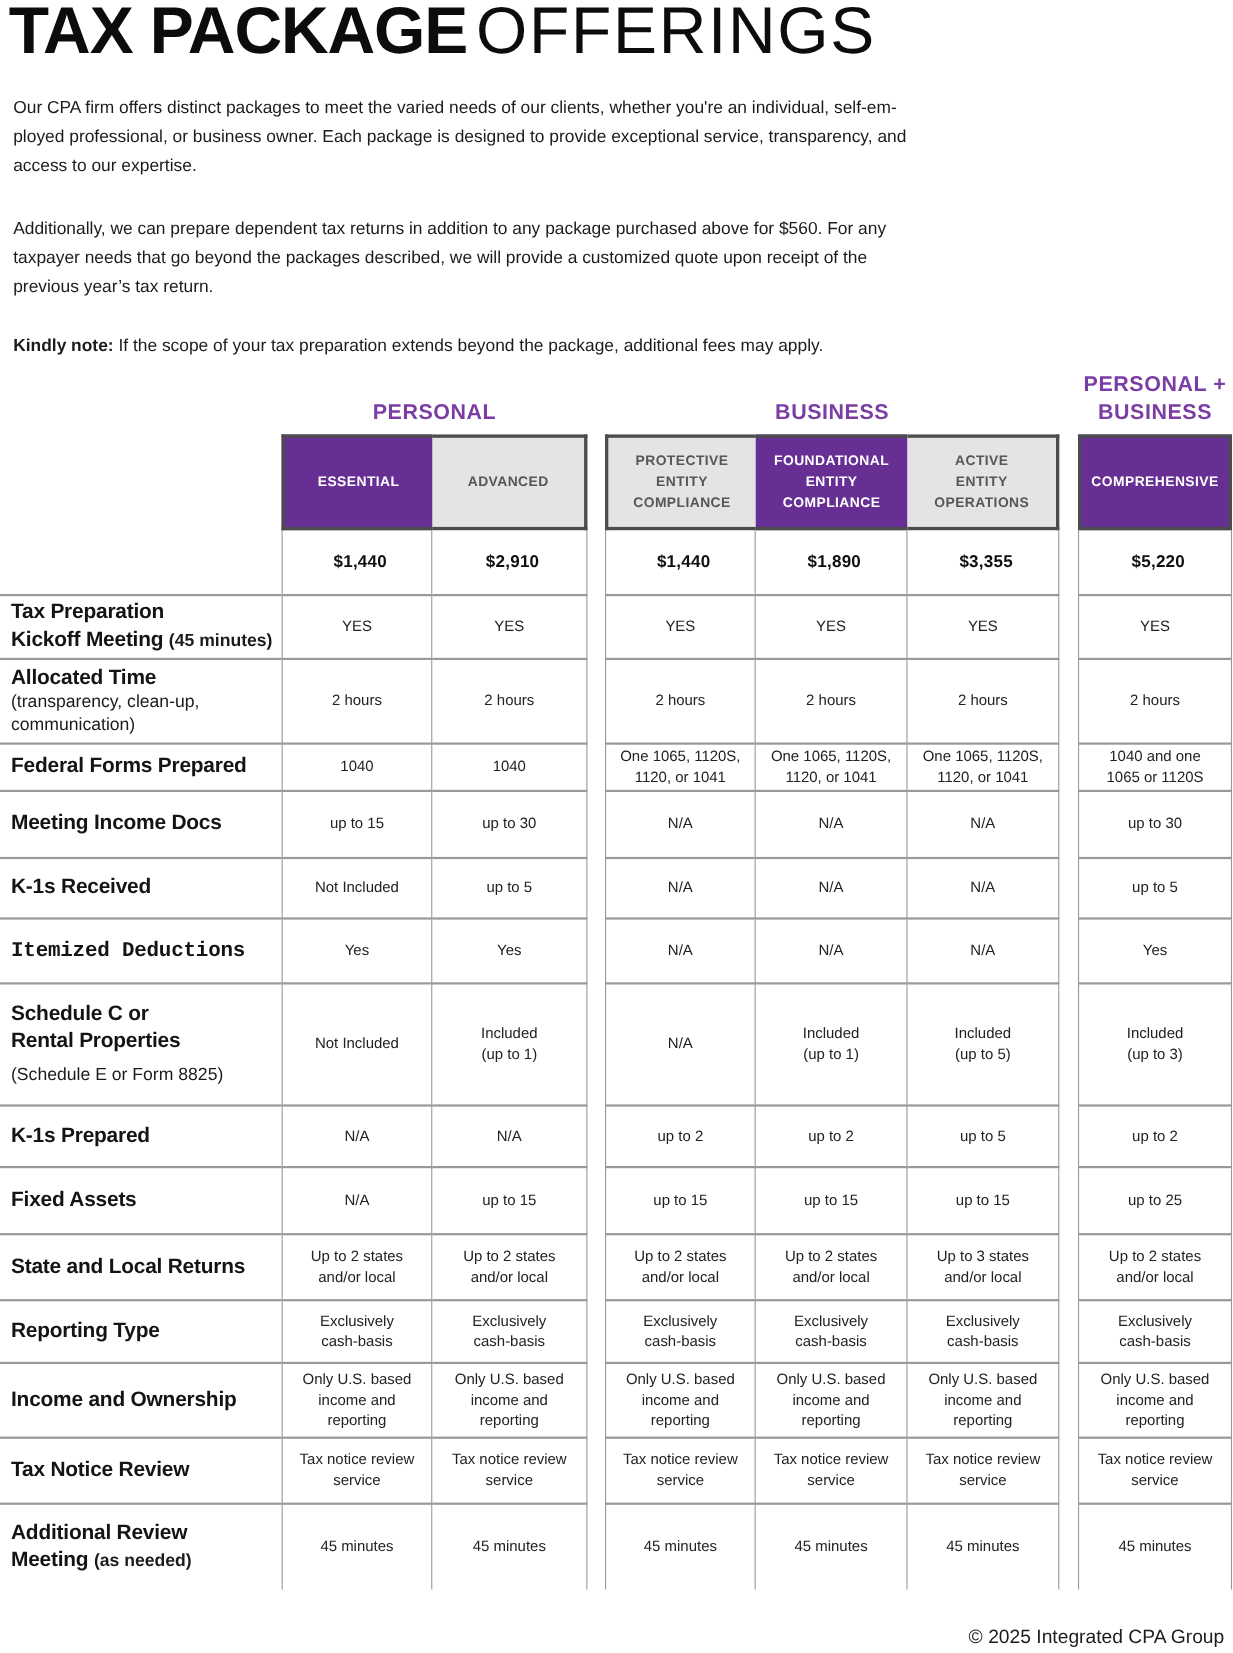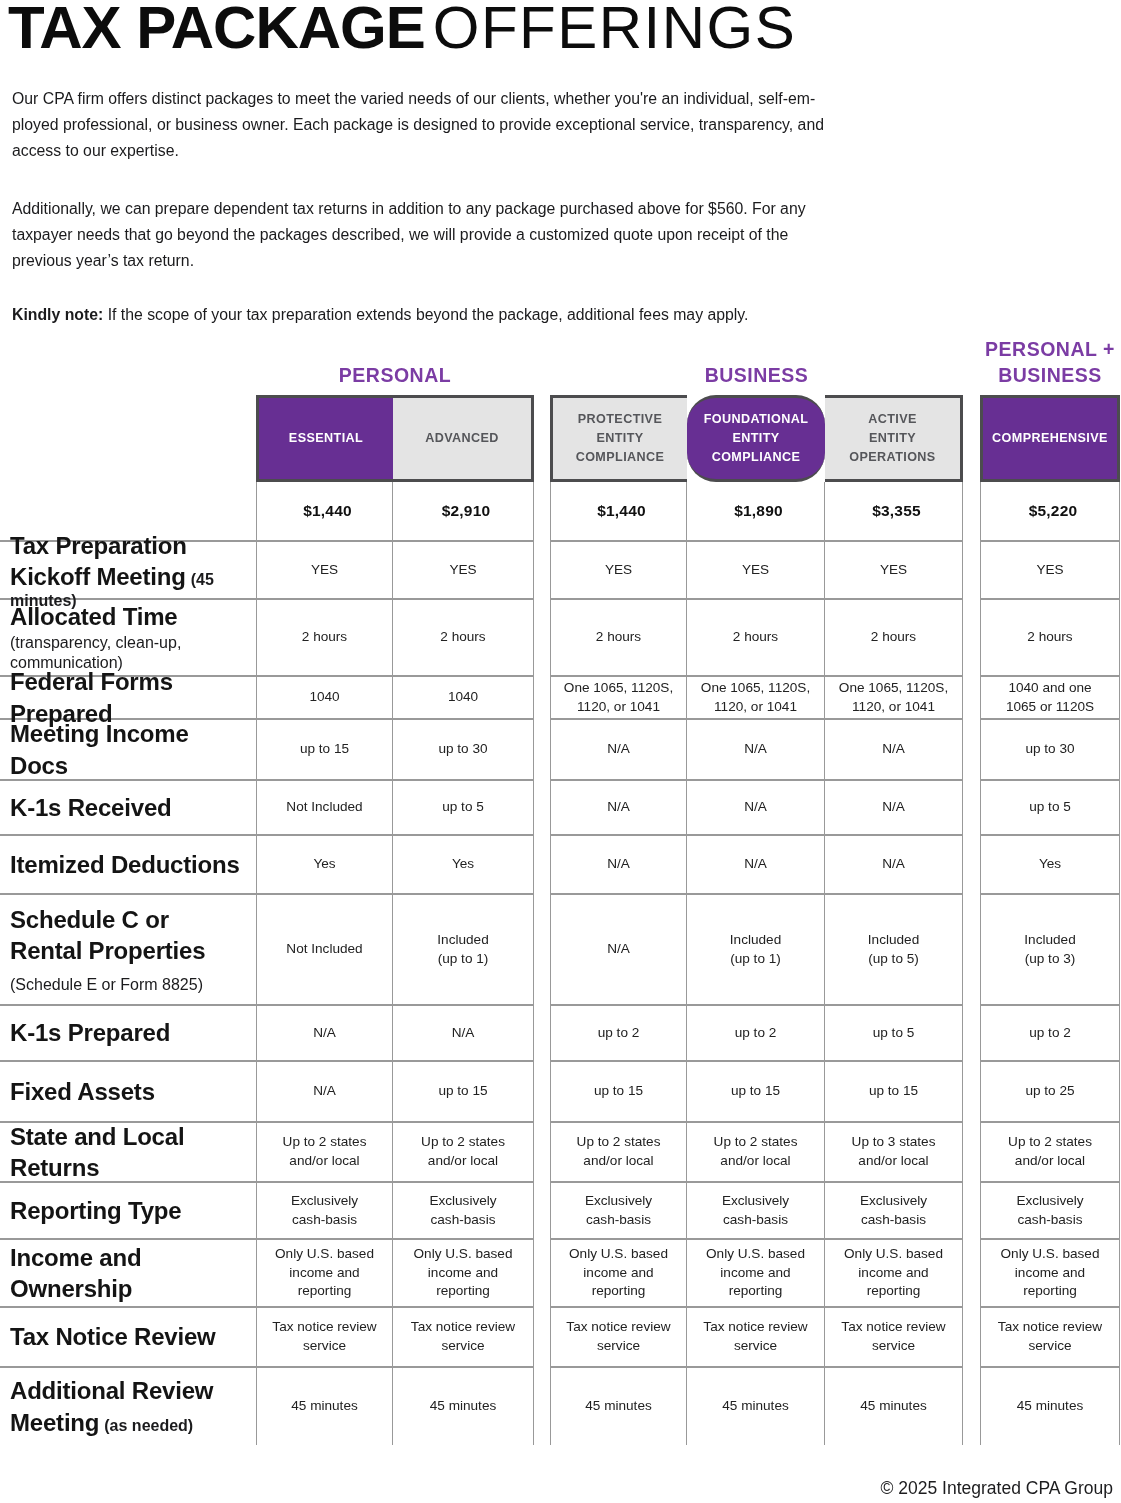--- a/index.html
+++ b/index.html
@@ -62,21 +62,21 @@
 
   .plabel{border-bottom:2px solid var(--line);}
   .rowlabel{
     display:flex;flex-direction:column;justify-content:center;align-items:flex-start;
     padding-left:10px;padding-right:8px;box-sizing:border-box;
     border-bottom:2px solid var(--line);
   }
   .rowlabel.last{border-bottom:none;}
   .lab-line{display:block;}
   .lab-line.gap{margin-top:9px;}
-  .lab-bold{font-weight:bold;font-size:24px;line-height:1.3;color:#141414;letter-spacing:-.2px;}
+  .lab-bold{font-weight:bold;font-size:19px;line-height:1.3;color:#141414;letter-spacing:-.2px;}
   .lab-norm{font-size:16px;line-height:1.28;color:#1b1b1d;}
   .lab-suffix{font-size:16px;font-weight:bold;color:#1b1b1d;margin-left:5px;letter-spacing:0;}
 
   .copyright{position:absolute;right:8px;top:1478px;font-size:17.5px;color:#1c1c1e;}
 </style>
 </head>
 <body>
 
 <div class="page">
   <h1 class="title">
@@ -96,21 +96,21 @@
   <div class="grid" id="table-grid">
       <div class="group-label" style="grid-area: 1 / 2 / auto / 4;">PERSONAL</div>
       <div class="group-label" style="grid-area: 1 / 5 / auto / 8;">BUSINESS</div>
       <div class="group-label" style="grid-area: 1 / 9 / auto / 10;">PERSONAL +
 BUSINESS</div>
       <div class="colhead gray gend" style="grid-area: 2 / 3;">ADVANCED</div>
       <div class="colhead purple gstart" style="grid-area: 2 / 2;">ESSENTIAL</div>
       <div class="colhead gray gstart" style="grid-area: 2 / 5;">PROTECTIVE
 ENTITY
 COMPLIANCE</div>
-      <div class="colhead purple" style="grid-area: 2 / 6; border-radius: 29px;">FOUNDATIONAL
+      <div class="colhead purple" style="grid-area: 2 / 6;">FOUNDATIONAL
 ENTITY
 COMPLIANCE</div>
       <div class="colhead gray gend" style="grid-area: 2 / 7;">ACTIVE
 ENTITY
 OPERATIONS</div>
       <div class="colhead purple gstart gend" style="grid-area: 2 / 9;">COMPREHENSIVE</div>
       <div class="plabel" style="grid-area: 3 / 1;"></div>
       <div class="cell price vstart" style="grid-area: 3 / 2;">$1,440</div>
       <div class="cell price" style="grid-area: 3 / 3;">$2,910</div>
       <div class="cell price vstart" style="grid-area: 3 / 5;">$1,440</div>
@@ -162,21 +162,21 @@
       <div class="cell vstart" style="grid-area: 7 / 9;">up to 30</div>
       <div class="rowlabel" style="grid-area: 8 / 1;">
         <div class="lab-line"><span class="lab-bold">K-1s Received</span></div>
       </div>
       <div class="cell vstart" style="grid-area: 8 / 2;">Not Included</div>
       <div class="cell" style="grid-area: 8 / 3;">up to 5</div>
       <div class="cell vstart" style="grid-area: 8 / 5;">N/A</div>
       <div class="cell" style="grid-area: 8 / 6;">N/A</div>
       <div class="cell" style="grid-area: 8 / 7;">N/A</div>
       <div class="cell vstart" style="grid-area: 8 / 9;">up to 5</div>
-      <div class="rowlabel" style="grid-area: 9 / 1;">
+      <div class="rowlabel" style="grid-area: 9 / 1; font-family: Liberation Mono, monospace;">
         <div class="lab-line"><span class="lab-bold">Itemized Deductions</span></div>
       </div>
       <div class="cell vstart" style="grid-area: 9 / 2;">Yes</div>
       <div class="cell" style="grid-area: 9 / 3;">Yes</div>
       <div class="cell vstart" style="grid-area: 9 / 5;">N/A</div>
       <div class="cell" style="grid-area: 9 / 6;">N/A</div>
       <div class="cell" style="grid-area: 9 / 7;">N/A</div>
       <div class="cell vstart" style="grid-area: 9 / 9;">Yes</div>
       <div class="rowlabel" style="grid-area: 10 / 1;">
         <div class="lab-line"><span class="lab-bold">Schedule C or</span></div>

